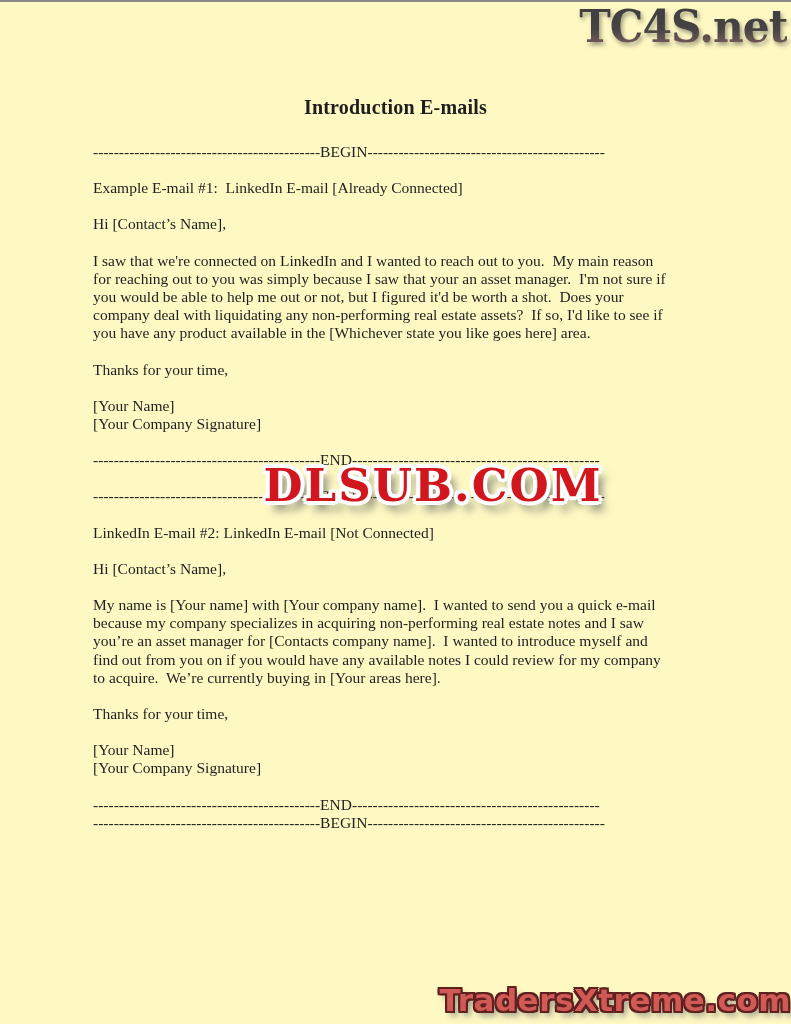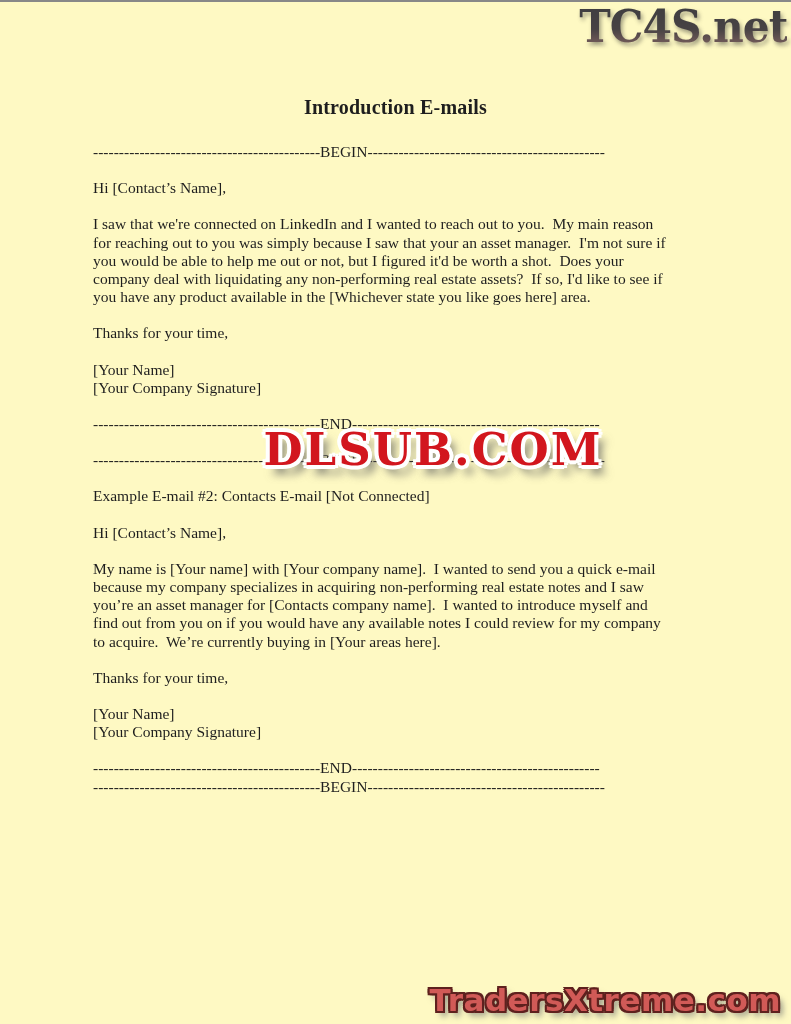--- a/index.html
+++ b/index.html
@@ -65,21 +65,21 @@
     color: #d2161e;
     white-space: nowrap;
     text-shadow:
       -3px -3px 0 #fff, 3px -3px 0 #fff, -3px 3px 0 #fff, 3px 3px 0 #fff,
       -4px 0 0 #fff, 4px 0 0 #fff, 0 -4px 0 #fff, 0 4px 0 #fff,
       7px 9px 9px rgba(90,90,90,0.75);
   }
   
   .wm-footer {
     position: absolute;
-    right: 10px;
+    right: 0;
     bottom: 8px;
     font-family: "DejaVu Sans", sans-serif;
     font-weight: 700;
     font-size: 31px;
     letter-spacing: 0.5px;
     color: #d15a57;
     white-space: nowrap;
     text-shadow:
       -2px -2px 0 #5e211e, 2px -2px 0 #5e211e, -2px 2px 0 #5e211e, 2px 2px 0 #5e211e,
       -2px 0 0 #5e211e, 2px 0 0 #5e211e, 0 -2px 0 #5e211e, 0 2px 0 #5e211e,
@@ -92,37 +92,38 @@
 <div class="page">
 
   <div class="site-logo">TC4S.net</div>
 
   <h1 class="doc-title">Introduction E-mails</h1>
 
   <div class="content">
 
     <p class="line">--------------------------------------------BEGIN----------------------------------------------</p>
 
+    <p>Example E-mail #1:  LinkedIn E-mail [Already Connected]</p>
     <p>Hi [Contact’s Name],</p>
     <p>I saw that we're connected on LinkedIn and I wanted to reach out to you.  My main reason
 for reaching out to you was simply because I saw that your an asset manager.  I'm not sure if
 you would be able to help me out or not, but I figured it'd be worth a shot.  Does your
 company deal with liquidating any non-performing real estate assets?  If so, I'd like to see if
 you have any product available in the [Whichever state you like goes here] area.</p>
     <p>Thanks for your time,</p>
     <p>[Your Name]
 [Your Company Signature]</p>
 
     <div class="wm-wrap">
       <p>--------------------------------------------END------------------------------------------------</p>
       <p>--------------------------------------------BEGIN----------------------------------------------</p>
       <div class="wm-center">DLSUB.COM</div>
     </div>
 
-    <p>Example E-mail #2: Contacts E-mail [Not Connected]</p>
+    <p>LinkedIn E-mail #2: LinkedIn E-mail [Not Connected]</p>
     <p>Hi [Contact’s Name],</p>
     <p>My name is [Your name] with [Your company name].  I wanted to send you a quick e-mail
 because my company specializes in acquiring non-performing real estate notes and I saw
 you’re an asset manager for [Contacts company name].  I wanted to introduce myself and
 find out from you on if you would have any available notes I could review for my company
 to acquire.  We’re currently buying in [Your areas here].</p>
     <p>Thanks for your time,</p>
     <p>[Your Name]
 [Your Company Signature]</p>
 

